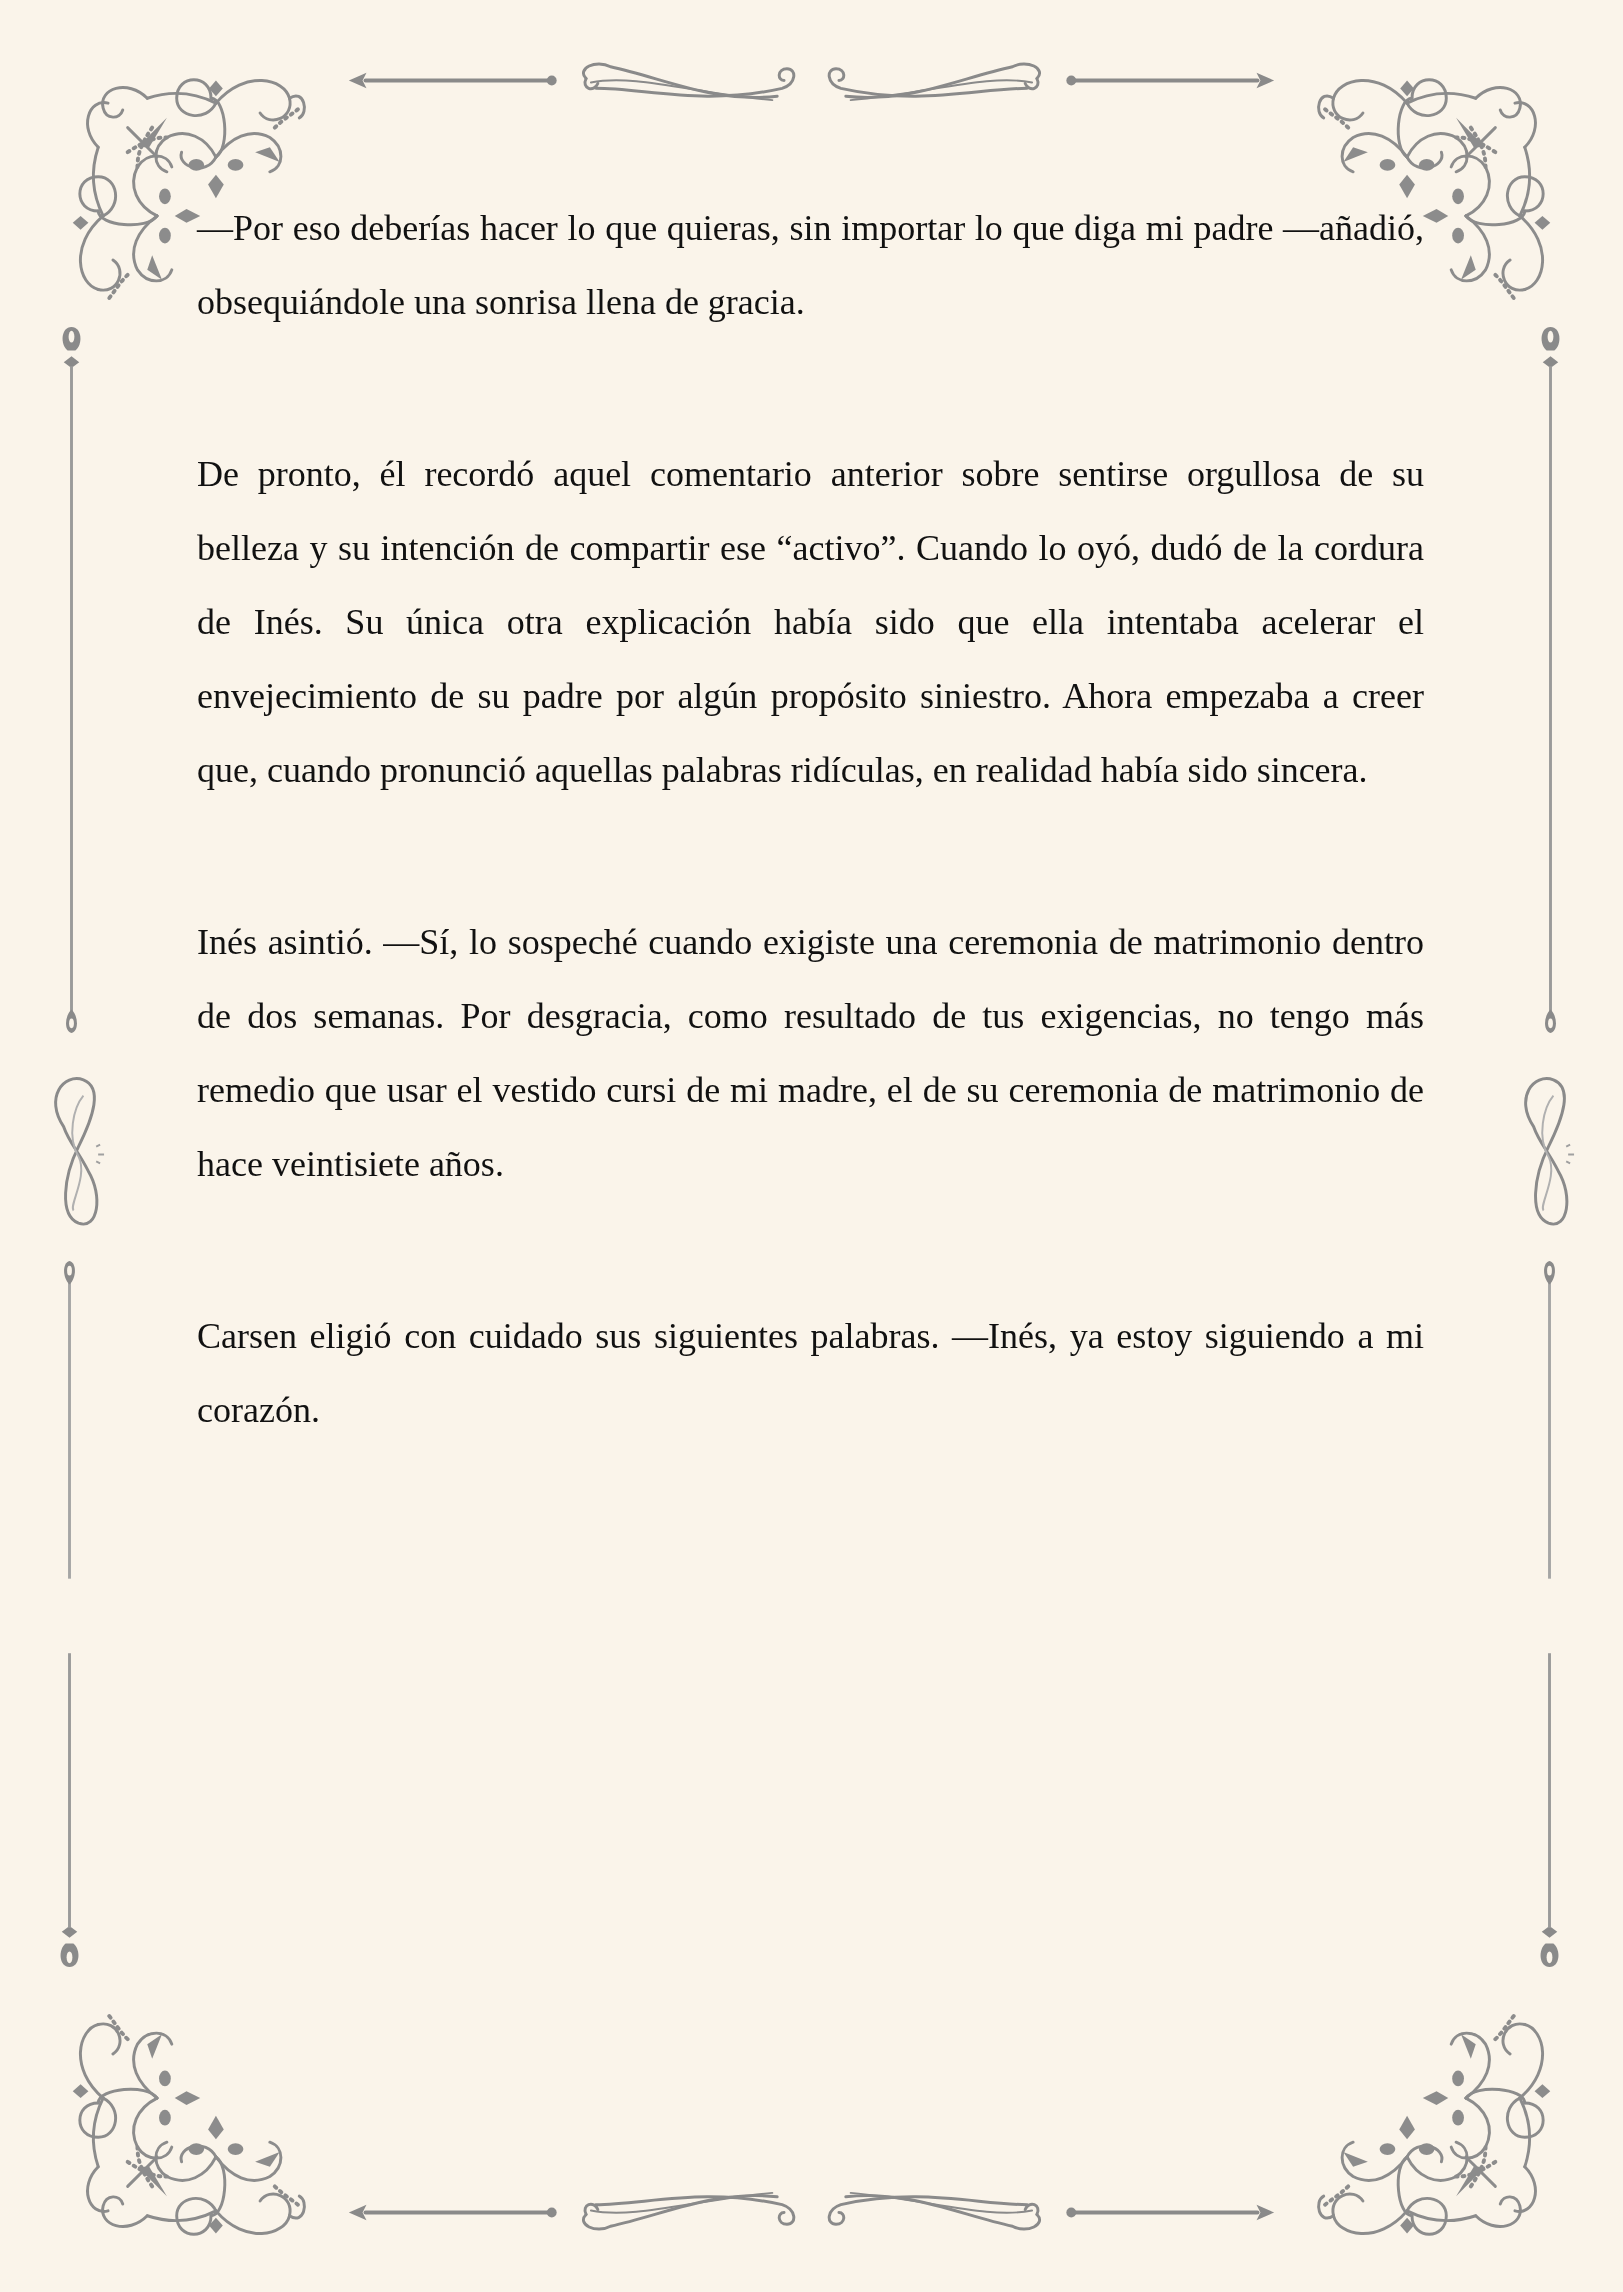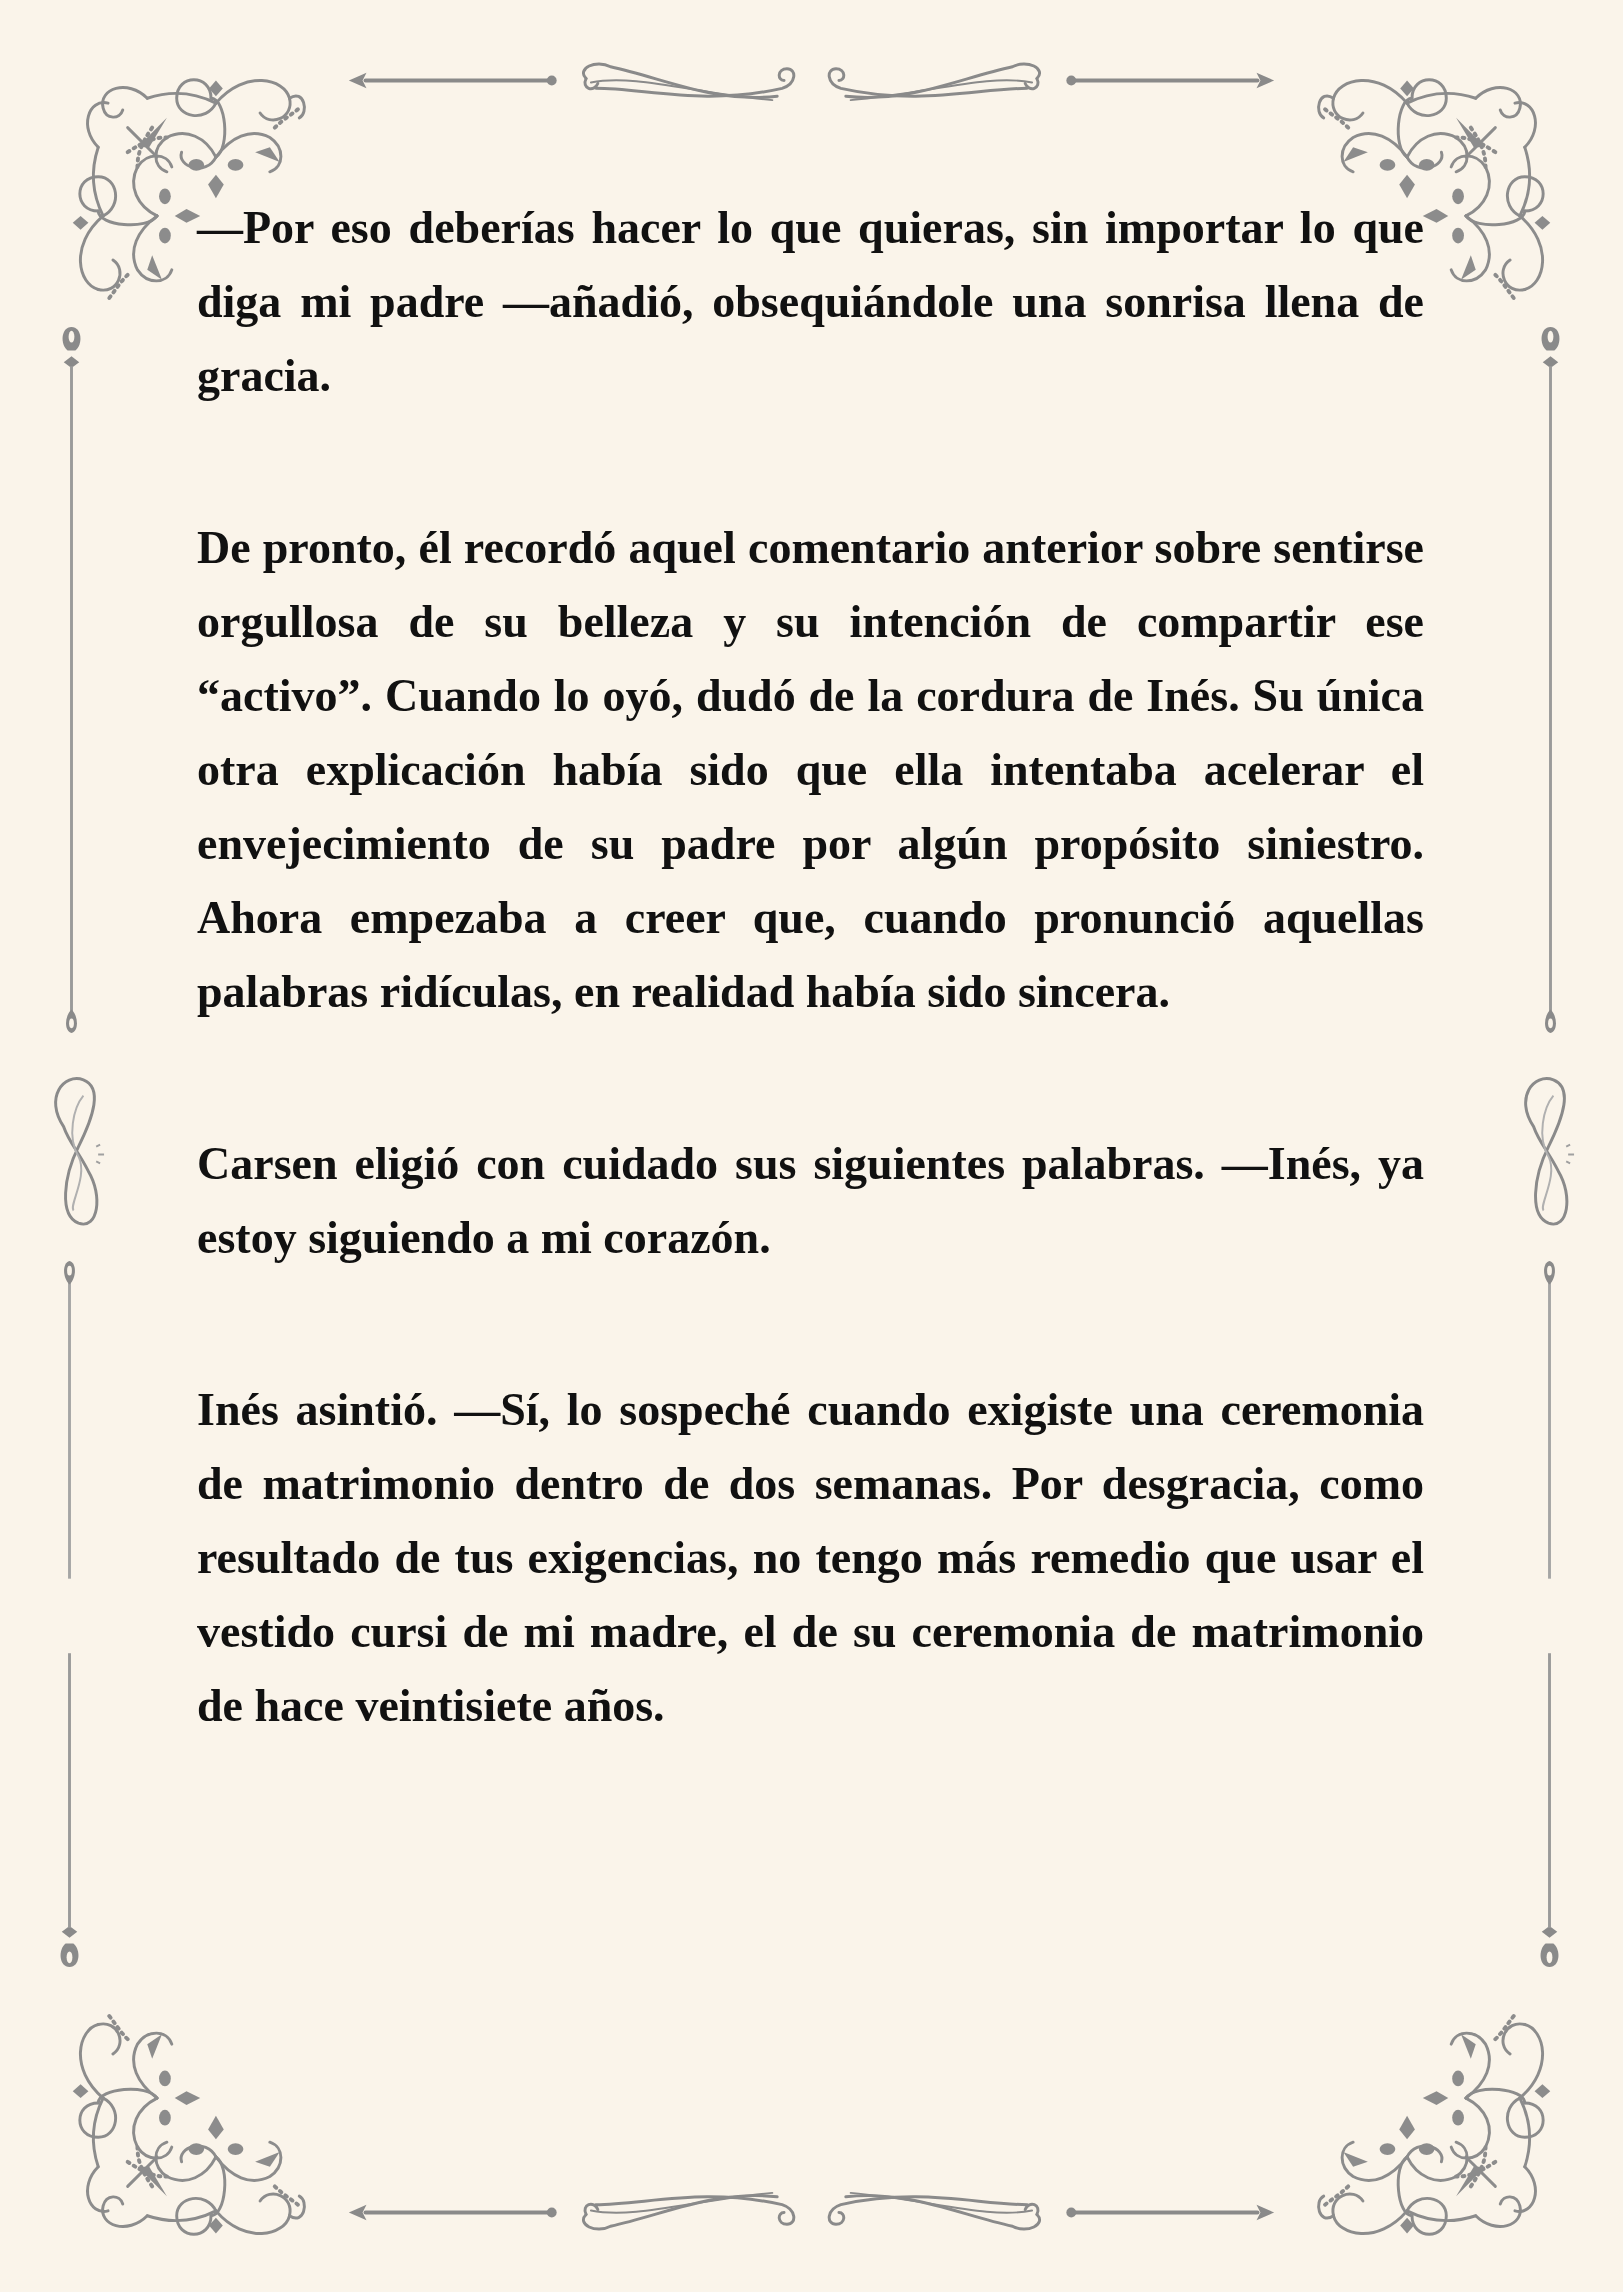--- a/index.html
+++ b/index.html
@@ -14,26 +14,25 @@
   .ornament { position: absolute; }
   .ornament svg { display: block; width: 100%; height: 100%; }
   .text-block {
     position: absolute;
     left: 197px;
     width: 1227px;
     top: 191px;
   }
   .para {
     margin: 0 0 98px 0;
-    font-size: 46px;
+    font-size: 36px;
     line-height: 74px;
     text-align: justify;
     letter-spacing: 0px;
     hyphens: none;
-    font-weight: bold;
   }
 </style>
 </head>
 <body>
 
 <svg width="0" height="0" style="position:absolute" aria-hidden="true">
   <defs>
     <g id="corner" fill="none" stroke="#8c8c8c" stroke-width="3" stroke-linecap="round">
 
       <path d="M155 40 C155 15 120 15 120 40 C120 60 150 65 160 45"></path>
@@ -207,16 +206,16 @@
   <svg viewBox="0 0 60 170">
     <path d="M15 60 C-5 30 15 5 35 12 C55 20 45 50 30 80 C15 110 10 150 30 158 C50 165 55 130 40 105 C30 85 20 75 15 60 Z" fill="none" stroke="#8a8a8a" stroke-width="3"></path>
     <path d="M35 28 C25 40 18 70 30 90 C40 110 20 140 25 145" fill="none" stroke="#b0b0b0" stroke-width="2"></path>
     <path d="M48 80 l4 -2 M50 88 l6 0 M48 95 l4 2" stroke="#a0a0a0" stroke-width="2"></path>
   </svg>
 </div>
 
 <main class="text-block">
   <p class="para">—Por eso deberías hacer lo que quieras, sin importar lo que diga mi padre —añadió, obsequiándole una sonrisa llena de gracia.</p>
   <p class="para">De pronto, él recordó aquel comentario anterior sobre sentirse orgullosa de su belleza y su intención de compartir ese “activo”. Cuando lo oyó, dudó de la cordura de Inés. Su única otra explicación había sido que ella intentaba acelerar el envejecimiento de su padre por algún propósito siniestro. Ahora empezaba a creer que, cuando pronunció aquellas palabras ridículas, en realidad había sido sincera.</p>
+  <p class="para">Inés asintió. —Sí, lo sospeché cuando exigiste una ceremonia de matrimonio dentro de dos semanas. Por desgracia, como resultado de tus exigencias, no tengo más remedio que usar el vestido cursi de mi madre, el de su ceremonia de matrimonio de hace veintisiete años.</p>
   <p class="para">Carsen eligió con cuidado sus siguientes palabras. —Inés, ya estoy siguiendo a mi corazón.</p>
-  <p class="para">Inés asintió. —Sí, lo sospeché cuando exigiste una ceremonia de matrimonio dentro de dos semanas. Por desgracia, como resultado de tus exigencias, no tengo más remedio que usar el vestido cursi de mi madre, el de su ceremonia de matrimonio de hace veintisiete años.</p>
 </main>
 
 
 </body></html>

